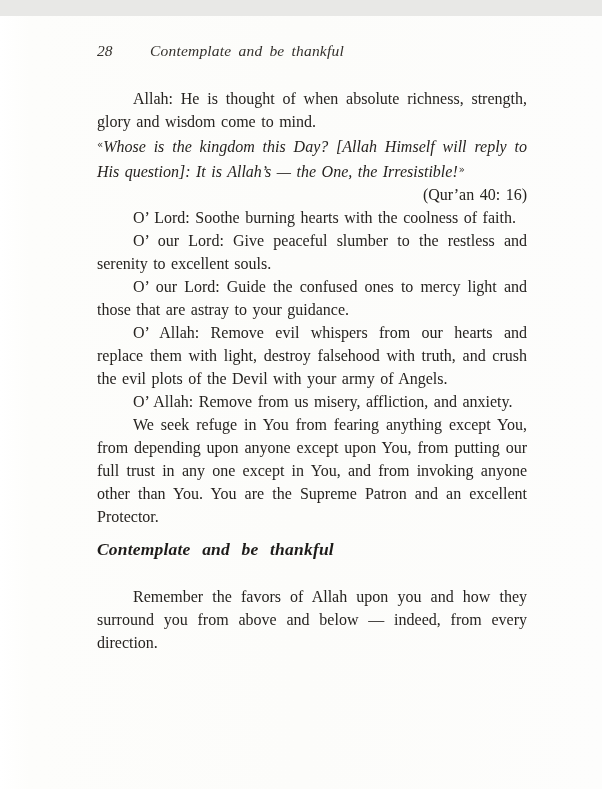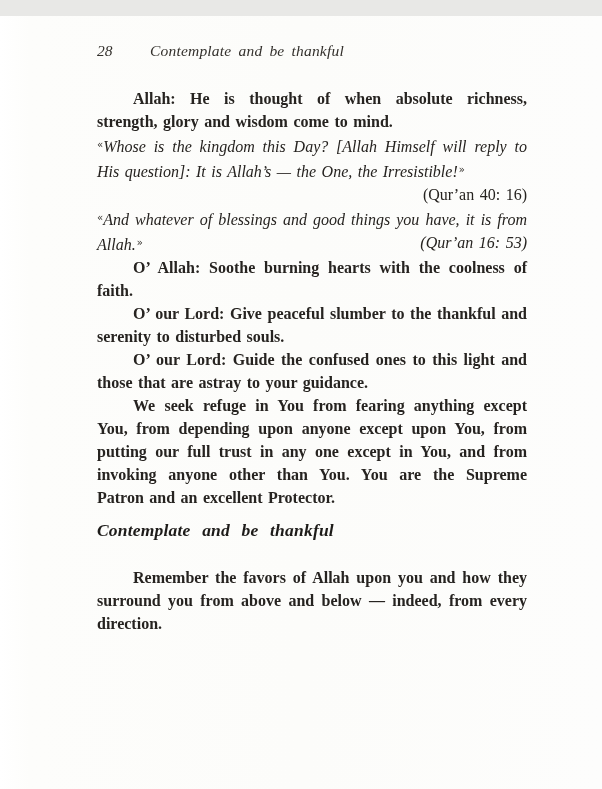--- a/index.html
+++ b/index.html
@@ -19,21 +19,21 @@
     font-style:italic;font-size:15.5px;color:#33302c;
   }
   .pagenum{width:53px;}
   .runtitle{word-spacing:3px;letter-spacing:.2px;}
   .body{
     margin-top:27px;
     font-size:16px;line-height:23px;
     word-spacing:1.5px;
   }
   .body p{margin:0;}
-  .para{text-align:justify;text-indent:36px;font-weight:bold;}
+  .para{text-align:justify;text-indent:36px;}
   .verse{font-style:italic;text-align:justify;}
   .ref{text-align:right;}
   .ref-inline{float:right;font-style:italic;}
   .orn{
     font-family:"DejaVu Sans","Liberation Sans",sans-serif;
     font-size:10px;
     font-style:normal;
     vertical-align:4px;
     letter-spacing:-1px;
     color:#33302c;
@@ -60,25 +60,26 @@
 
   <main class="body">
 
     <p class="para">Allah: He is thought of when absolute richness, strength, glory and wisdom come to mind.</p>
 
     <p class="verse"><span class="orn open">«</span><span>Whose is the kingdom this Day? [Allah Himself will reply to His question]: It is Allah’s — the One, the Irresistible!</span><span class="orn close">»</span></p>
 
     <p class="ref">(Qur’an 40: 16)</p>
 
 
-    <p class="verse"><span class="orn open">«</span><span>And whatever of blessings and good things you have, it is from Allah.</span><span class="orn close">»</span><span class="ref-inline">(Qur’an 16: 53)</span></p>
 
-    <p class="para">O’ Allah: Soothe burning hearts with the coolness of faith.</p>
-    <p class="para">O’ our Lord: Give peaceful slumber to the thankful and serenity to disturbed souls.</p>
-    <p class="para">O’ our Lord: Guide the confused ones to this light and those that are astray to your guidance.</p>
+    <p class="para">O’ Lord: Soothe burning hearts with the coolness of faith.</p>
+    <p class="para">O’ our Lord: Give peaceful slumber to the restless and serenity to excellent souls.</p>
+    <p class="para">O’ our Lord: Guide the confused ones to mercy light and those that are astray to your guidance.</p>
+    <p class="para">O’ Allah: Remove evil whispers from our hearts and replace them with light, destroy falsehood with truth, and crush the evil plots of the Devil with your army of Angels.</p>
+    <p class="para">O’ Allah: Remove from us misery, affliction, and anxiety.</p>
     <p class="para">We seek refuge in You from fearing anything except You, from depending upon anyone except upon You, from putting our full trust in any one except in You, and from invoking anyone other than You. You are the Supreme Patron and an excellent Protector.</p>
 
     <p class="section-heading">Contemplate and be thankful</p>
 
     <p class="para">Remember the favors of Allah upon you and how they surround you from above and below — indeed, from every direction.</p>
 
   </main>
 </div>
 
 </body></html>

